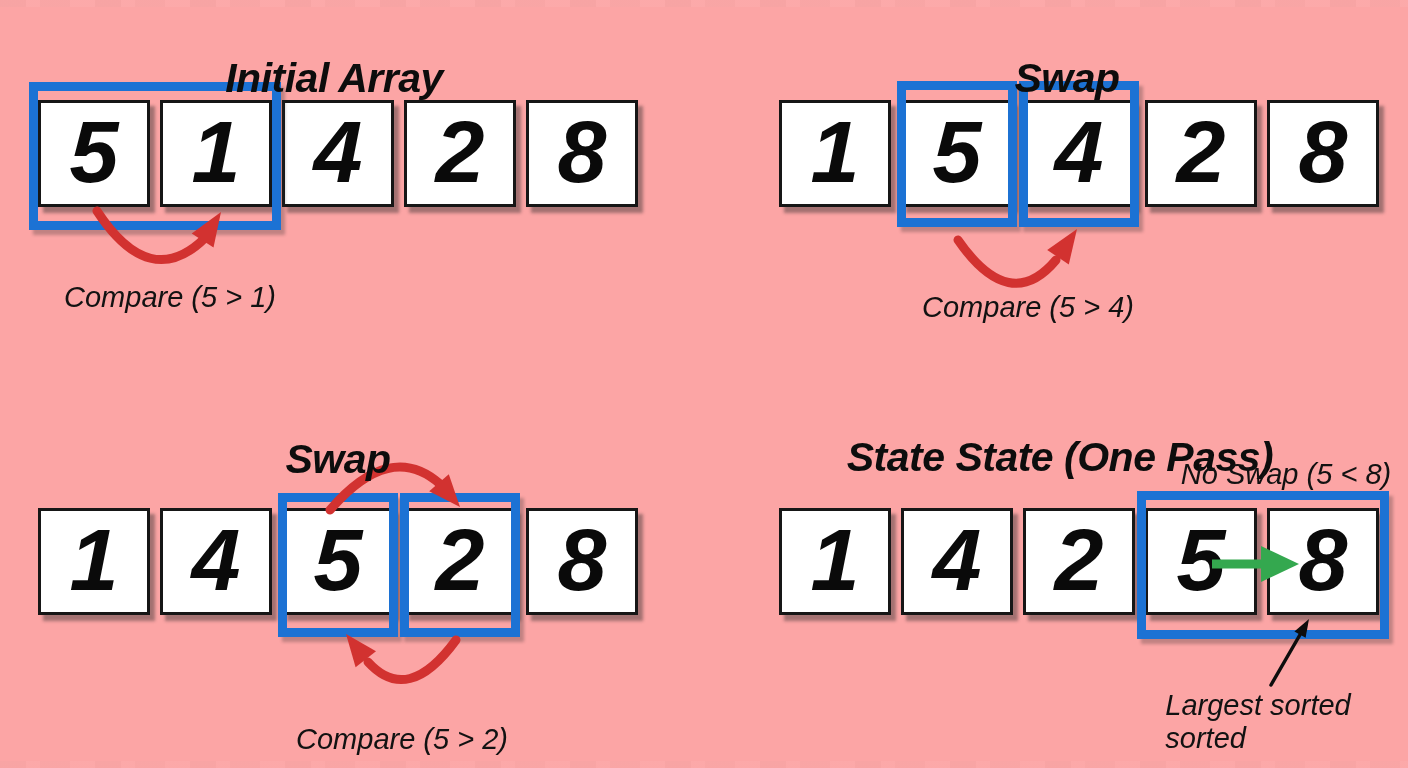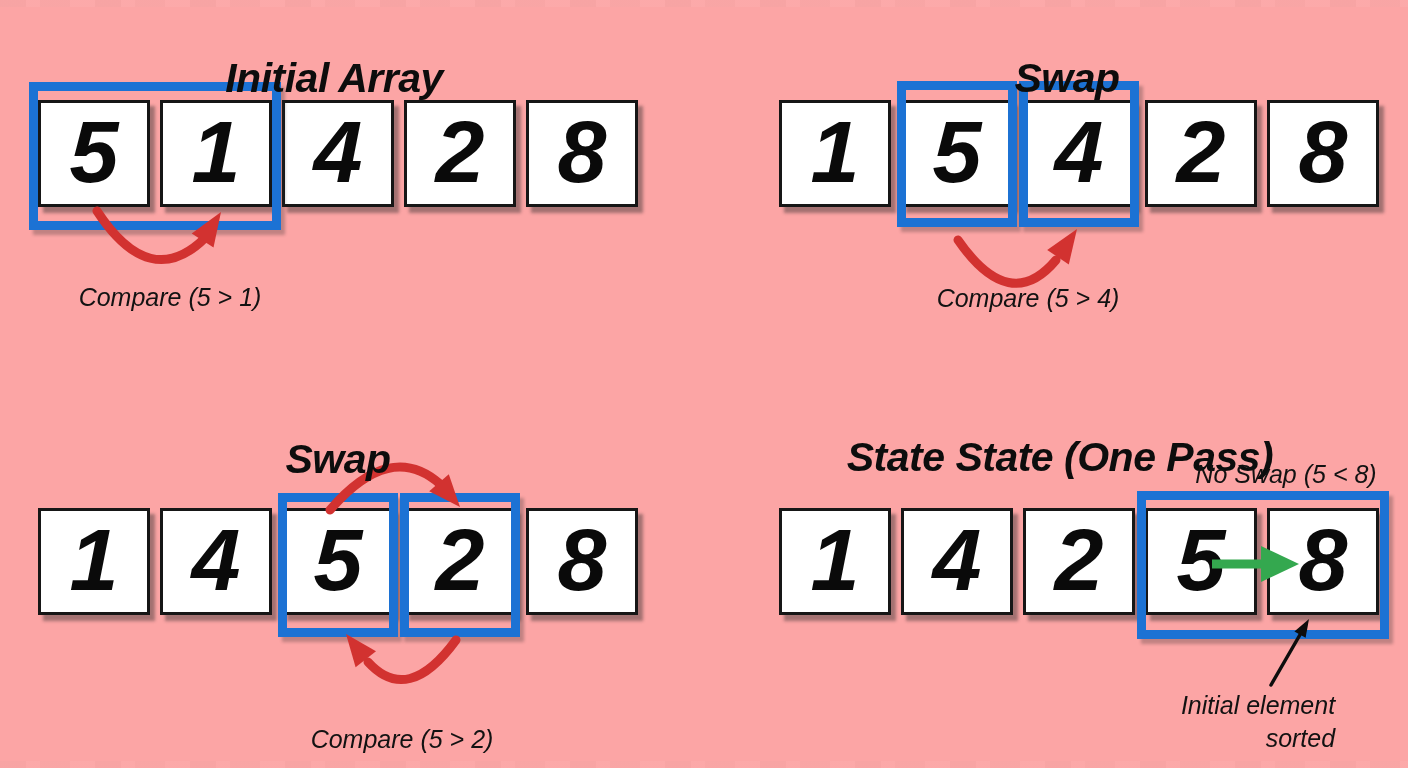--- a/index.html
+++ b/index.html
@@ -8,21 +8,21 @@
 
   
   .noise{position:absolute;left:0;width:1408px;height:7px;opacity:.05;pointer-events:none;
          background:repeating-linear-gradient(90deg,#9a948e 0 26px,#ffffff 26px 40px,#b5b0a8 40px 70px,#ffffff 70px 95px);}
   .noise.top{top:0;}
   .noise.bottom{bottom:0;opacity:.04;}
 
   .title{position:absolute;transform:translateX(-50%);white-space:nowrap;
          font-size:41px;font-weight:bold;letter-spacing:-0.5px;line-height:44px;z-index:6;}
   .caption{position:absolute;transform:translateX(-50%);white-space:nowrap;
-           font-size:25px;line-height:33px;color:#121212;z-index:6;text-align:right;}
+           font-size:29px;line-height:33px;color:#121212;z-index:6;text-align:left;}
 
   .row{position:absolute;display:flex;gap:10px;z-index:1;}
   .cell{width:112px;height:107px;box-sizing:border-box;background:#ffffff;border:3px solid #161616;
         display:flex;align-items:center;justify-content:center;
         box-shadow:5px 6px 3px rgba(40,40,40,0.42);}
   .cell span{font-size:88px;font-weight:bold;line-height:1;transform:translateY(-2px);color:#0a0a0a;}
 
   .hl{position:absolute;box-sizing:border-box;border:9px solid #1c72d4;z-index:3;
       box-shadow:4px 5px 3px rgba(40,40,40,0.28);background:transparent;}
 
@@ -75,21 +75,21 @@
         </div>
       <div class="cell">
           <span>2</span>
         </div>
       <div class="cell">
           <span>8</span>
         </div>
     </div>
     <div class="hl" style="left:897px;top:81px;width:120px;height:146px;"></div>
     <div class="hl" style="left:1019px;top:81px;width:120px;height:146px;"></div>
-    <div class="caption" style="left:1028px;top:282px;">Compare (5 &gt; 4)</div>
+    <div class="caption" style="left:1028px;top:291px;">Compare (5 &gt; 4)</div>
   </section>
 
   <section>
     <h2 class="title" style="left:338px;top:403px;">Swap</h2>
     <div class="row" style="left:38px;top:508px;">
       <div class="cell">
           <span>1</span>
         </div>
       <div class="cell">
           <span>4</span>
@@ -124,21 +124,21 @@
         </div>
       <div class="cell">
           <span>5</span>
         </div>
       <div class="cell">
           <span>8</span>
         </div>
     </div>
     <div class="hl" style="left:1137px;top:491px;width:252px;height:148px;"></div>
     <div class="caption" style="left:1258px;top:689px;">
-      <span style="display:block;">Initial element</span>
+      <span style="display:block;">Largest sorted</span>
       <span style="display:block;">sorted</span>
     </div>
   </section>
 
   <svg class="overlay" width="1408" height="768" viewBox="0 0 1408 768">
 
     <path class="redstroke" d="M 97 211 Q 150 292 205 238" stroke="#d23230"></path>
     <polygon points="221,212 213.5,247.6 191.7,233.6" fill="#d23230"></polygon>
 
     <path class="redstroke" d="M 958 240 Q 1010 315 1056 260" stroke="#d23230"></path>

